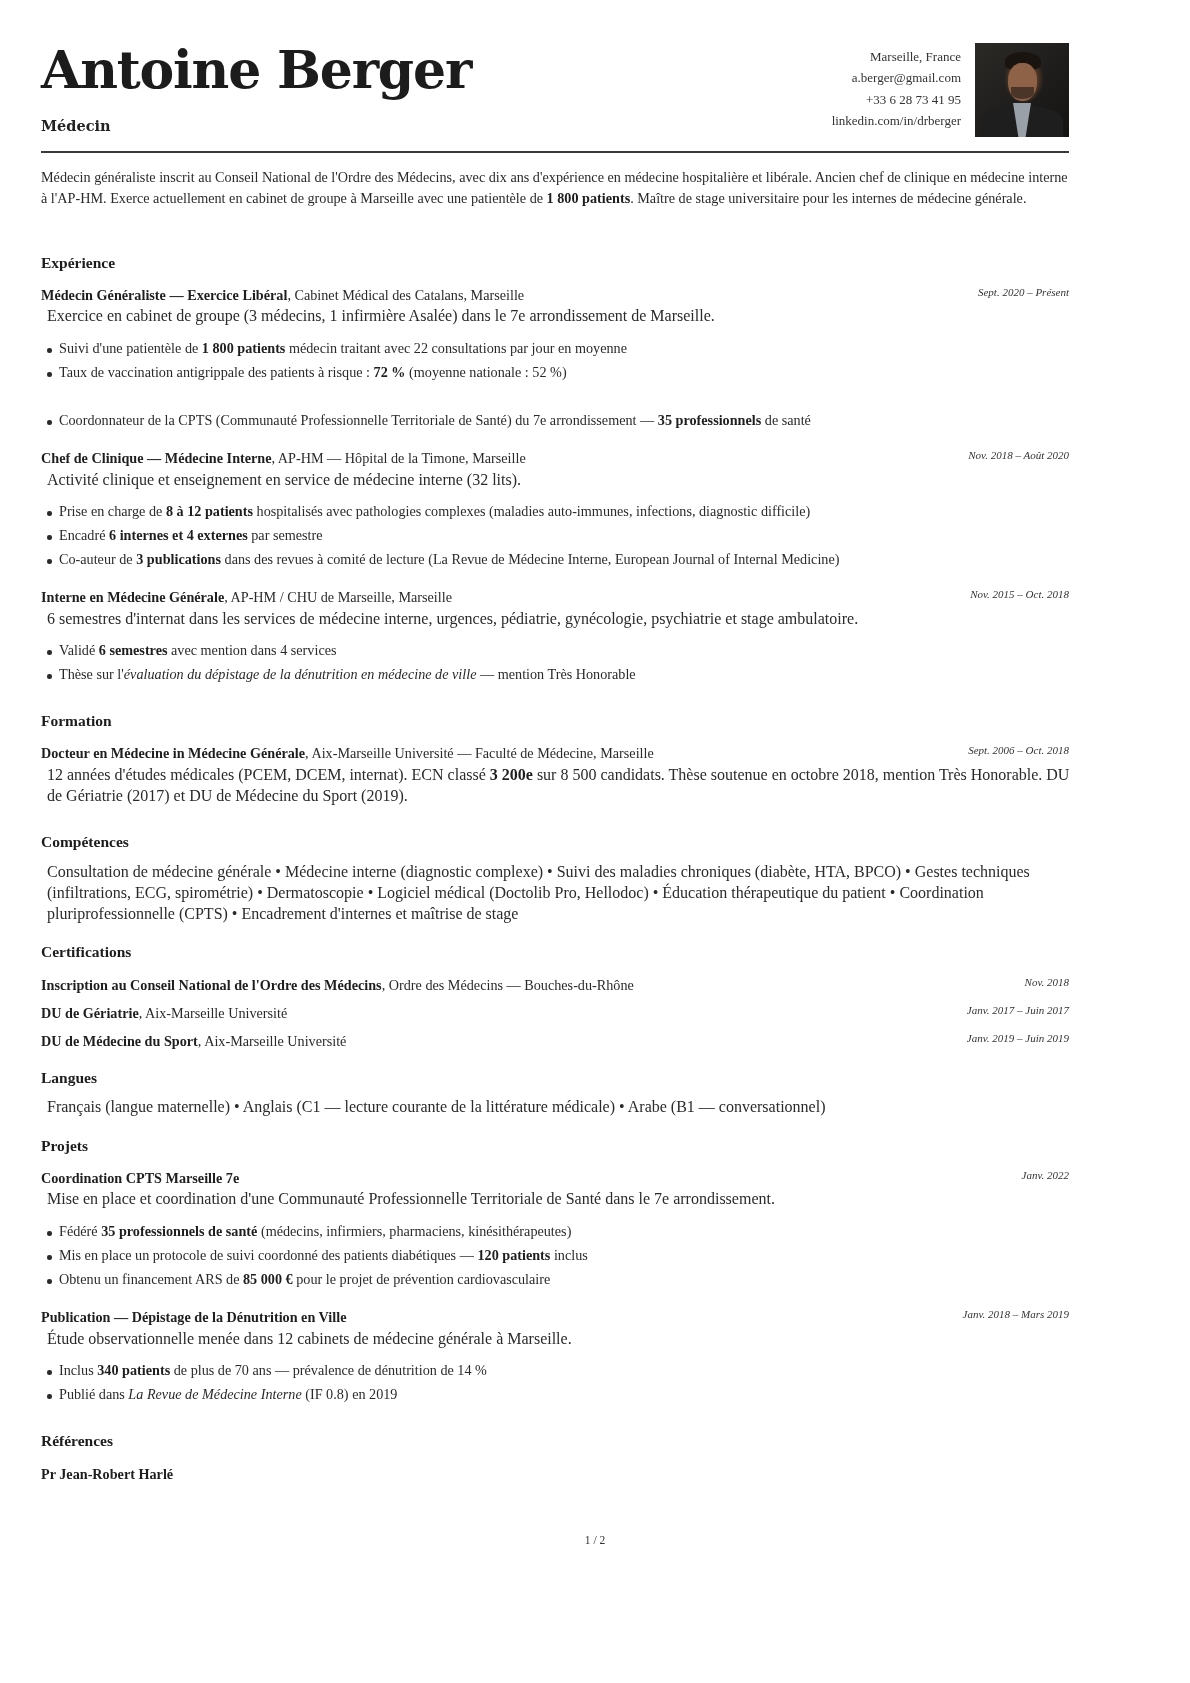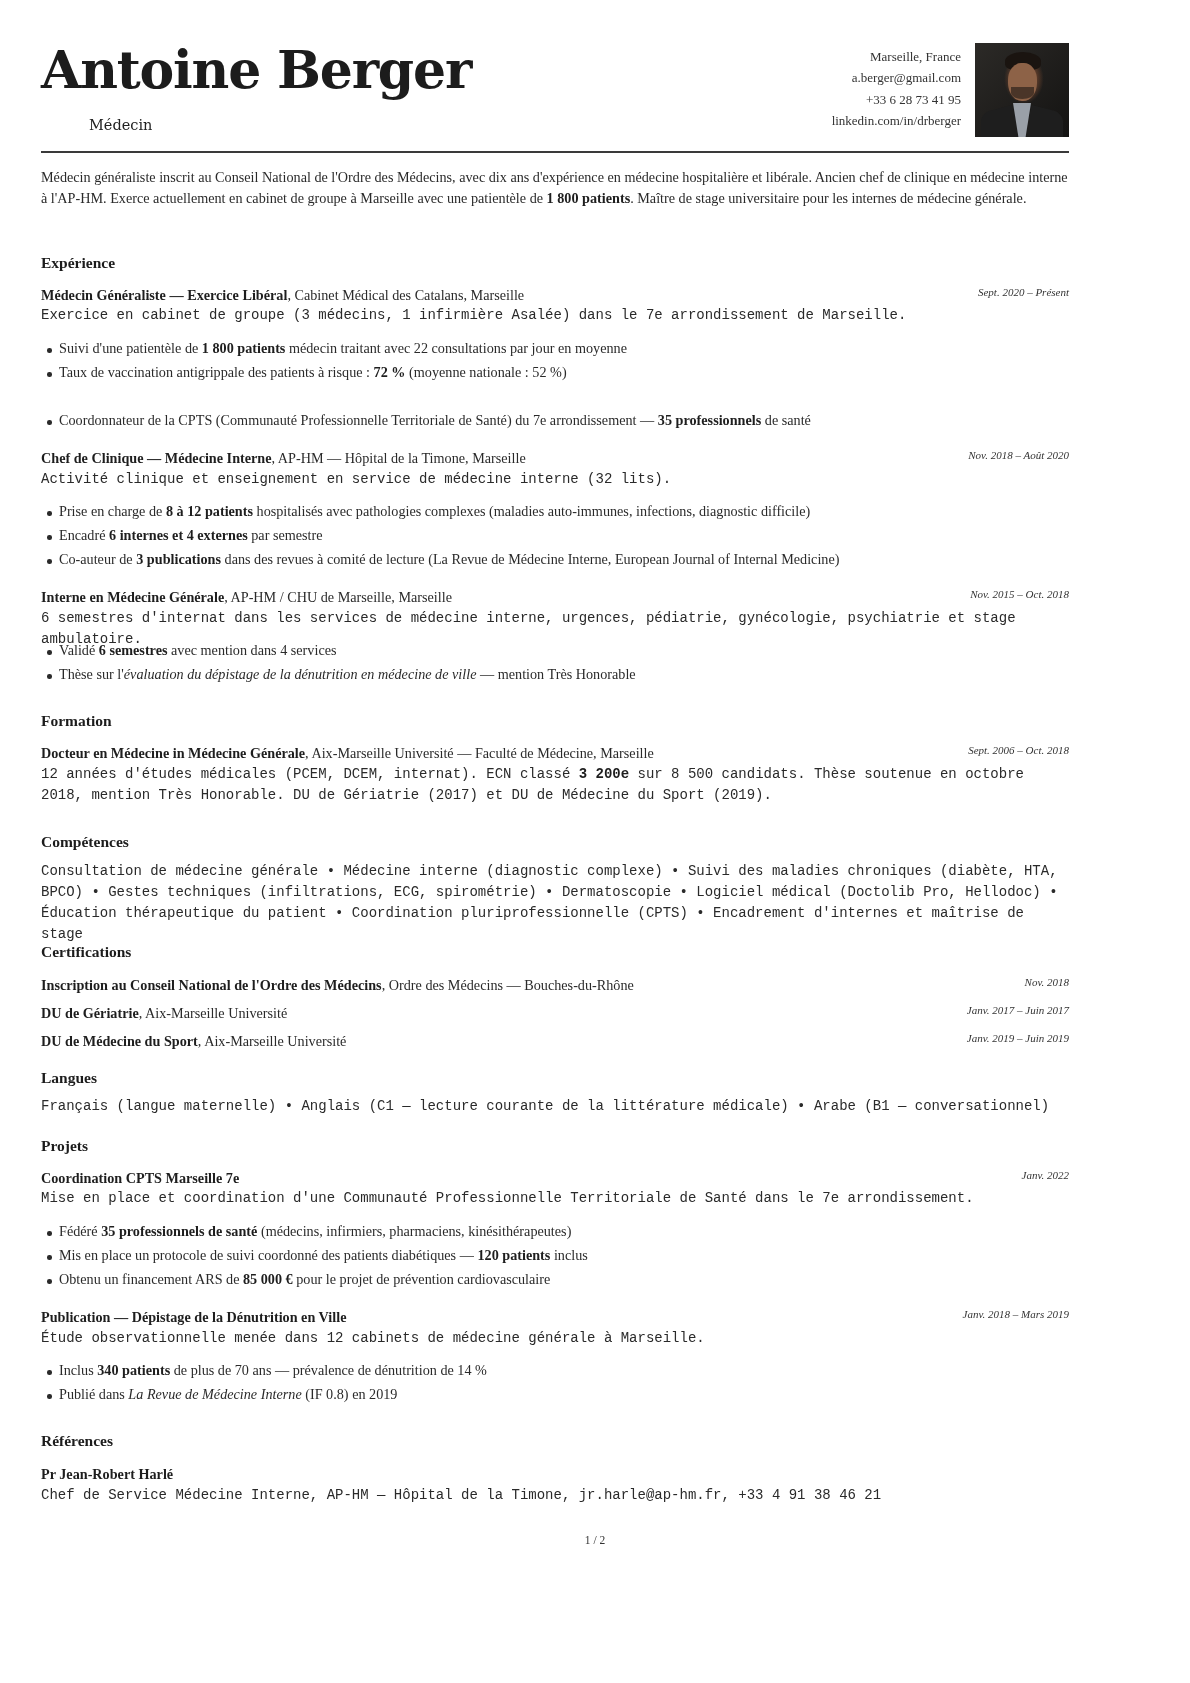--- a/index.html
+++ b/index.html
@@ -12,21 +12,21 @@
     }
     .page { position: absolute; left: 41px; top: 0; width: 1028px; }
     .header { position: relative; height: 165px; }
     .name {
       position: absolute; left: 0; top: 44px;
       font-family: "DejaVu Serif", serif; font-weight: bold;
       font-size: 52px; letter-spacing: -1.2px; color: #1c1c1c; line-height: 1;
     }
     .title {
       position: absolute; left: 0; top: 117px;
-      font-size: 14.5px; font-weight: normal; color: #222; margin-left: 48px;
+      font-size: 14.5px; font-weight: bold; color: #222;
     }
     .contact {
       position: absolute; right: 108px; top: 46px;
       text-align: right; font-size: 12.2px; line-height: 21.3px; color: #333;
       font-family: "Liberation Serif", serif;
     }
     .contact div { font-size: 13px; }
     .photo {
       position: absolute; right: 0; top: 43px; width: 94px; height: 94px;
       background: radial-gradient(ellipse 30% 38% at 52% 38%, #8a6048 0%, #5b3b2a 45%, transparent 70%),
@@ -65,21 +65,21 @@
     .section-title {
       position: absolute; left: 0; font-family: "Liberation Serif", serif;
       font-size: 15.5px; font-weight: bold; color: #1c1c1c;
     }
     .row { position: absolute; left: 0; width: 1028px; }
     .row .left { font-family: "Liberation Serif", serif; font-size: 14.2px; color: #2a2a2a; }
     .row .date {
       position: absolute; right: 0; top: 1px; font-family: "Liberation Serif", serif;
       font-style: italic; font-size: 11px; color: #333;
     }
-    .line { position: absolute; left: 0; width: 1028px; font-family: Liberation Mono, monospace; font-size: 14px; color: #2a2a2a; line-height: 21px; }
+    .line { position: absolute; left: 6px; width: 1028px; font-family: Liberation Serif, serif; font-size: 16px; color: #2a2a2a; line-height: 21px; }
     .bullet { position: absolute; left: 18px; font-family: "Liberation Serif", serif; font-size: 14.2px; color: #2a2a2a; white-space: nowrap; }
     .bullet::before {
       content: ""; position: absolute; left: -12px; top: 8px; width: 4.5px; height: 4.5px;
       border-radius: 50%; background: #2a2a2a;
     }
     .footer {
       position: absolute; left: 0; width: 1190px; top: 1534px; text-align: center;
       font-family: "Liberation Serif", serif; font-size: 11.5px; color: #333;
     }
   </style>
@@ -182,16 +182,15 @@
     <span class="date">Janv. 2018 – Mars 2019</span>
   </div>
   <div class="line" style="top:1328px">Étude observationnelle menée dans 12 cabinets de médecine générale à Marseille.</div>
   <div class="bullet" style="top:1362px"><span>Inclus </span><b>340 patients</b><span> de plus de 70 ans — prévalence de dénutrition de 14 %</span></div>
   <div class="bullet" style="top:1386px"><span>Publié dans </span><i>La Revue de Médecine Interne</i><span> (IF 0.8) en 2019</span></div>
 
   <div class="section-title" style="top:1432px">Références</div>
   <div class="row" style="top:1464px">
     <span class="left"><b>Pr Jean-Robert Harlé</b></span>
   </div>
-  <div class="line" style="top:1485px">Chef de Service Médecine Interne, AP-HM — Hôpital de la Timone, jr.harle@ap-hm.fr, +33 4 91 38 46 21</div>
 </div>
 
 <div class="footer">1 / 2</div>
 
 </body></html>

